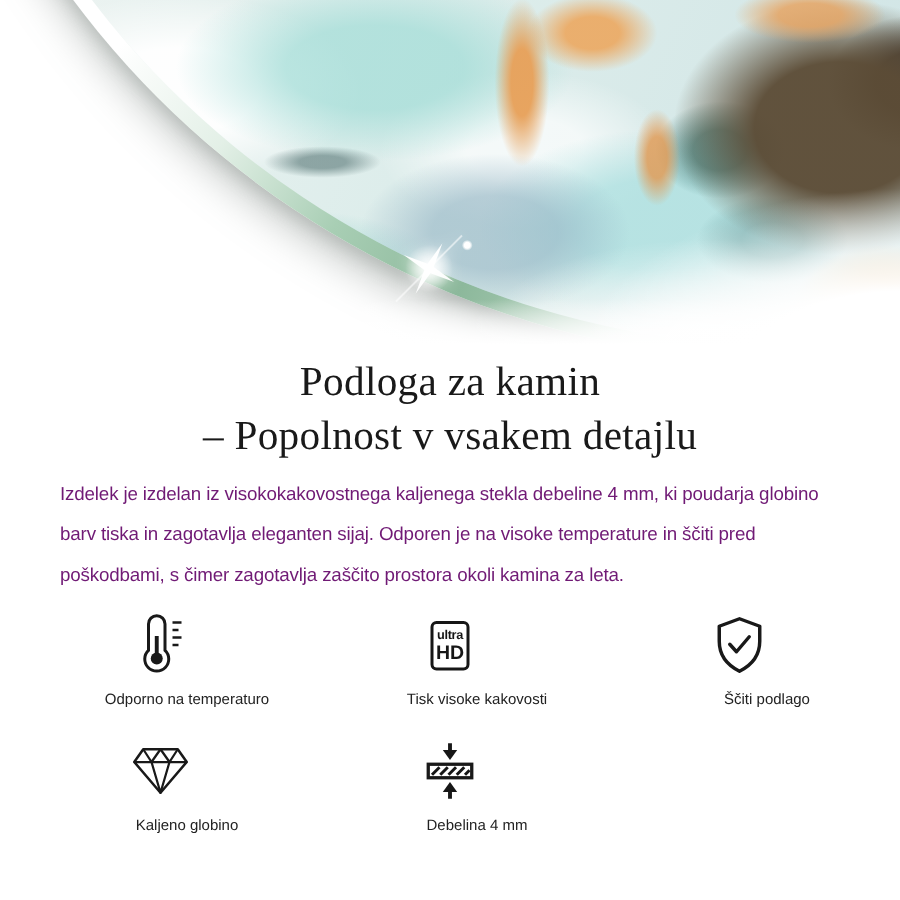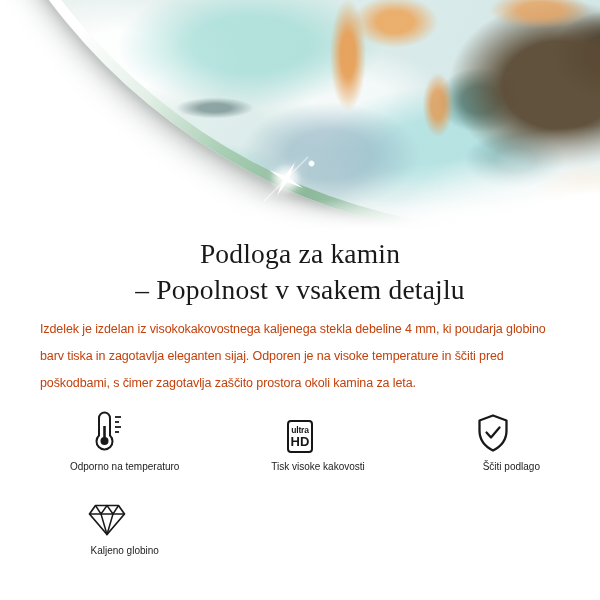--- a/index.html
+++ b/index.html
@@ -66,30 +66,30 @@
   
   h1{
     margin:4px 38px 0;
     font-family:"Liberation Serif","DejaVu Serif",serif;
     font-weight:400;font-size:27.5px;line-height:36px;letter-spacing:.2px;
     color:#191919;
     text-align:center;
   }
   .desc{
     margin:8px 40px 0;max-width:516px;
-    font-size:12.5px;line-height:27px;letter-spacing:-.1px;color:#c2410c;
+    font-size:12.5px;line-height:27px;letter-spacing:-.1px;color:#701a75;
   }
 
   
   .features{
     margin:10px 0 0 10px;width:580px;
     display:grid;grid-template-columns:repeat(3,1fr);grid-auto-rows:84px;
   }
   .feature{display:flex;flex-direction:column;align-items:center;}
-  .ficon{height:46px;display:flex;align-items:flex-end;justify-content:center;}
+  .ficon{height:46px;display:flex;align-items:center;justify-content:center;}
   .flabel{margin-top:8px;font-size:10px;color:#222;white-space:nowrap;margin-left:36px;}
   .icon-stroke{stroke:#191919;fill:none;}
   .uhd-box{
     width:26px;height:33px;border:2.2px solid #161616;border-radius:4px;
     display:flex;flex-direction:column;align-items:center;justify-content:center;
     color:#161616;box-sizing:border-box;
   }
   .uhd-top{font-size:8.5px;font-weight:700;letter-spacing:-.2px;line-height:9px;}
   .uhd-bottom{font-size:13px;font-weight:700;line-height:13px;}
 </style>
@@ -164,15 +164,34 @@
           <path class="icon-stroke" stroke-width="1.7" stroke-linejoin="round" d="M8.5 2.5 H31.5 L37.5 11 L20 31.5 L2.5 11 Z"></path>
           <path class="icon-stroke" stroke-width="1.5" d="M2.5 11 H37.5"></path>
           <path class="icon-stroke" stroke-width="1.5" stroke-linejoin="round" d="M8.5 2.5 L14 11 L20 2.5 L26 11 L31.5 2.5"></path>
           <path class="icon-stroke" stroke-width="1.5" stroke-linejoin="round" d="M14 11 L20 31.5 L26 11"></path>
         </svg>
       </div>
       <div class="flabel">Kaljeno globino</div>
     </div>
 
 
+    <div class="feature">
+      <div class="ficon">
+        <svg width="36" height="40" viewBox="0 0 36 40">
+          <line class="icon-stroke" stroke-width="2.6" x1="18" y1="1.5" x2="18" y2="6.5"></line>
+          <polygon points="13.2,6 22.8,6 18,12.6" fill="#161616"></polygon>
+          <rect class="icon-stroke" stroke-width="2.2" x="3.5" y="15.5" width="29" height="9"></rect>
+          <g stroke="#161616" stroke-width="2">
+            <line x1="6" y1="22.5" x2="11" y2="17.5"></line>
+            <line x1="11.5" y1="22.5" x2="16.5" y2="17.5"></line>
+            <line x1="17" y1="22.5" x2="22" y2="17.5"></line>
+            <line x1="22.5" y1="22.5" x2="27.5" y2="17.5"></line>
+            <line x1="28" y1="22.5" x2="31" y2="19.5"></line>
+          </g>
+          <polygon points="13.2,34 22.8,34 18,27.4" fill="#161616"></polygon>
+          <line class="icon-stroke" stroke-width="2.6" x1="18" y1="33.5" x2="18" y2="38.5"></line>
+        </svg>
+      </div>
+      <div class="flabel">Debelina 4 mm</div>
+    </div>
 
   </div>
 </div>
 
 </body></html>

